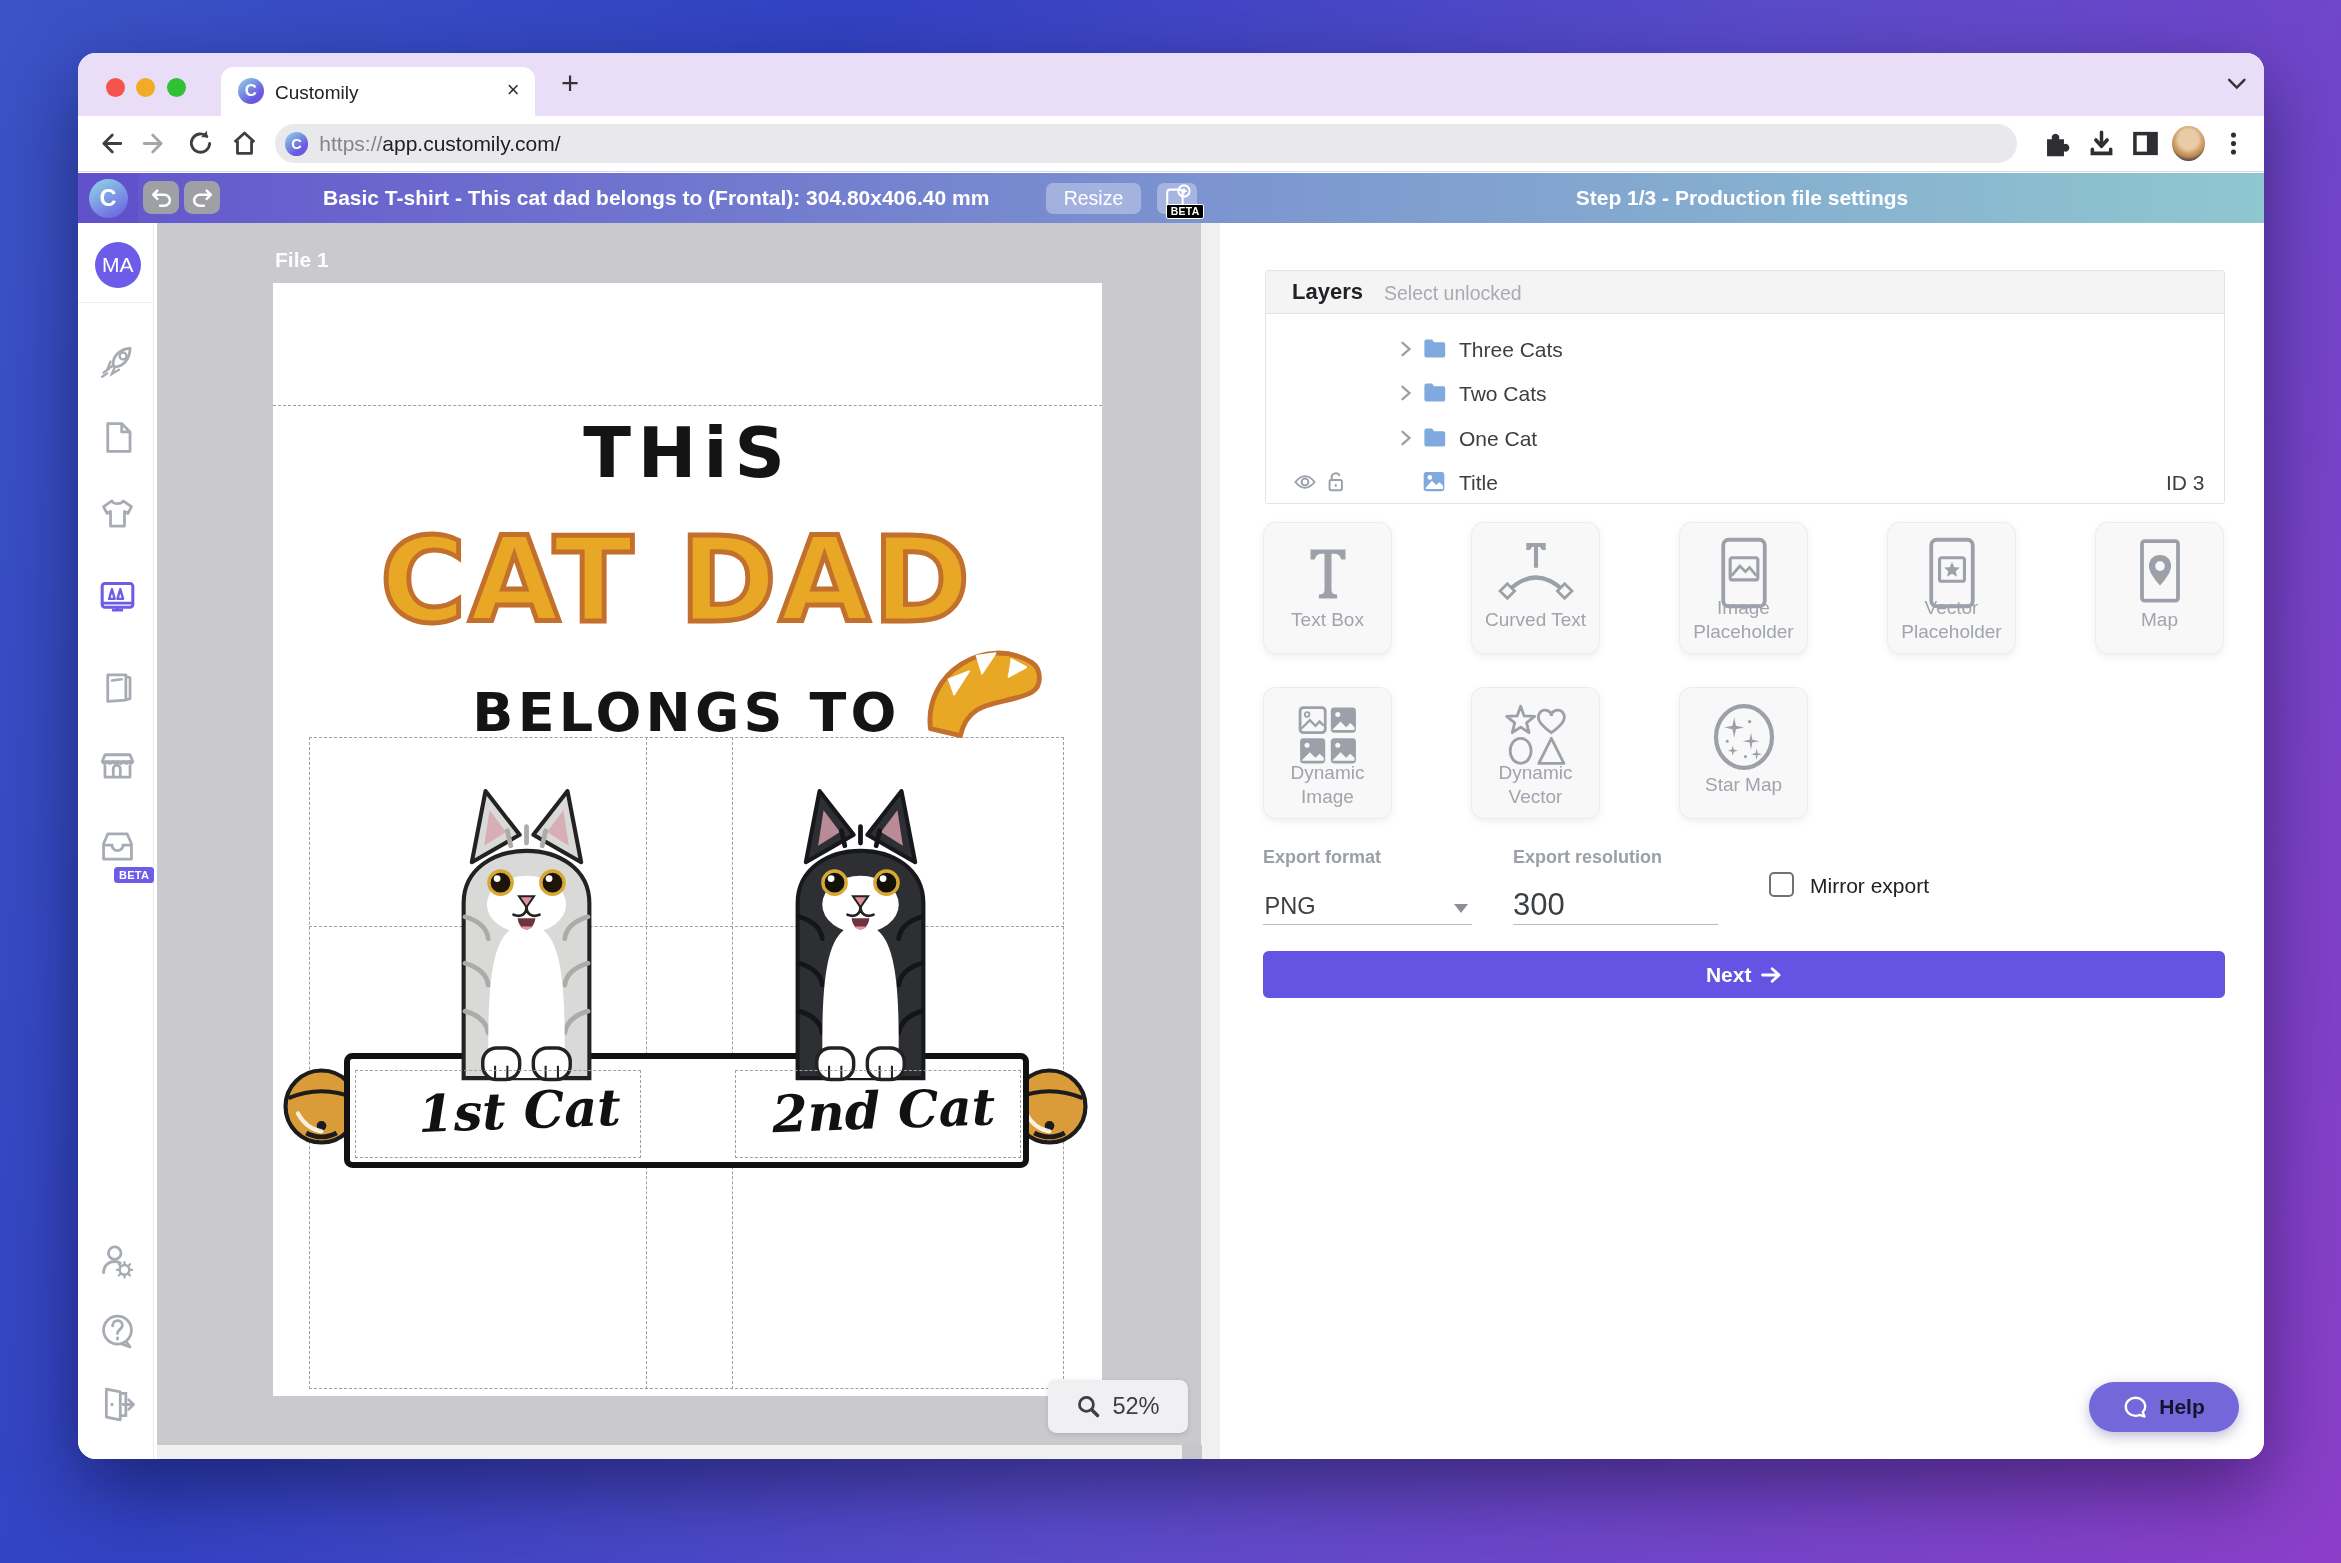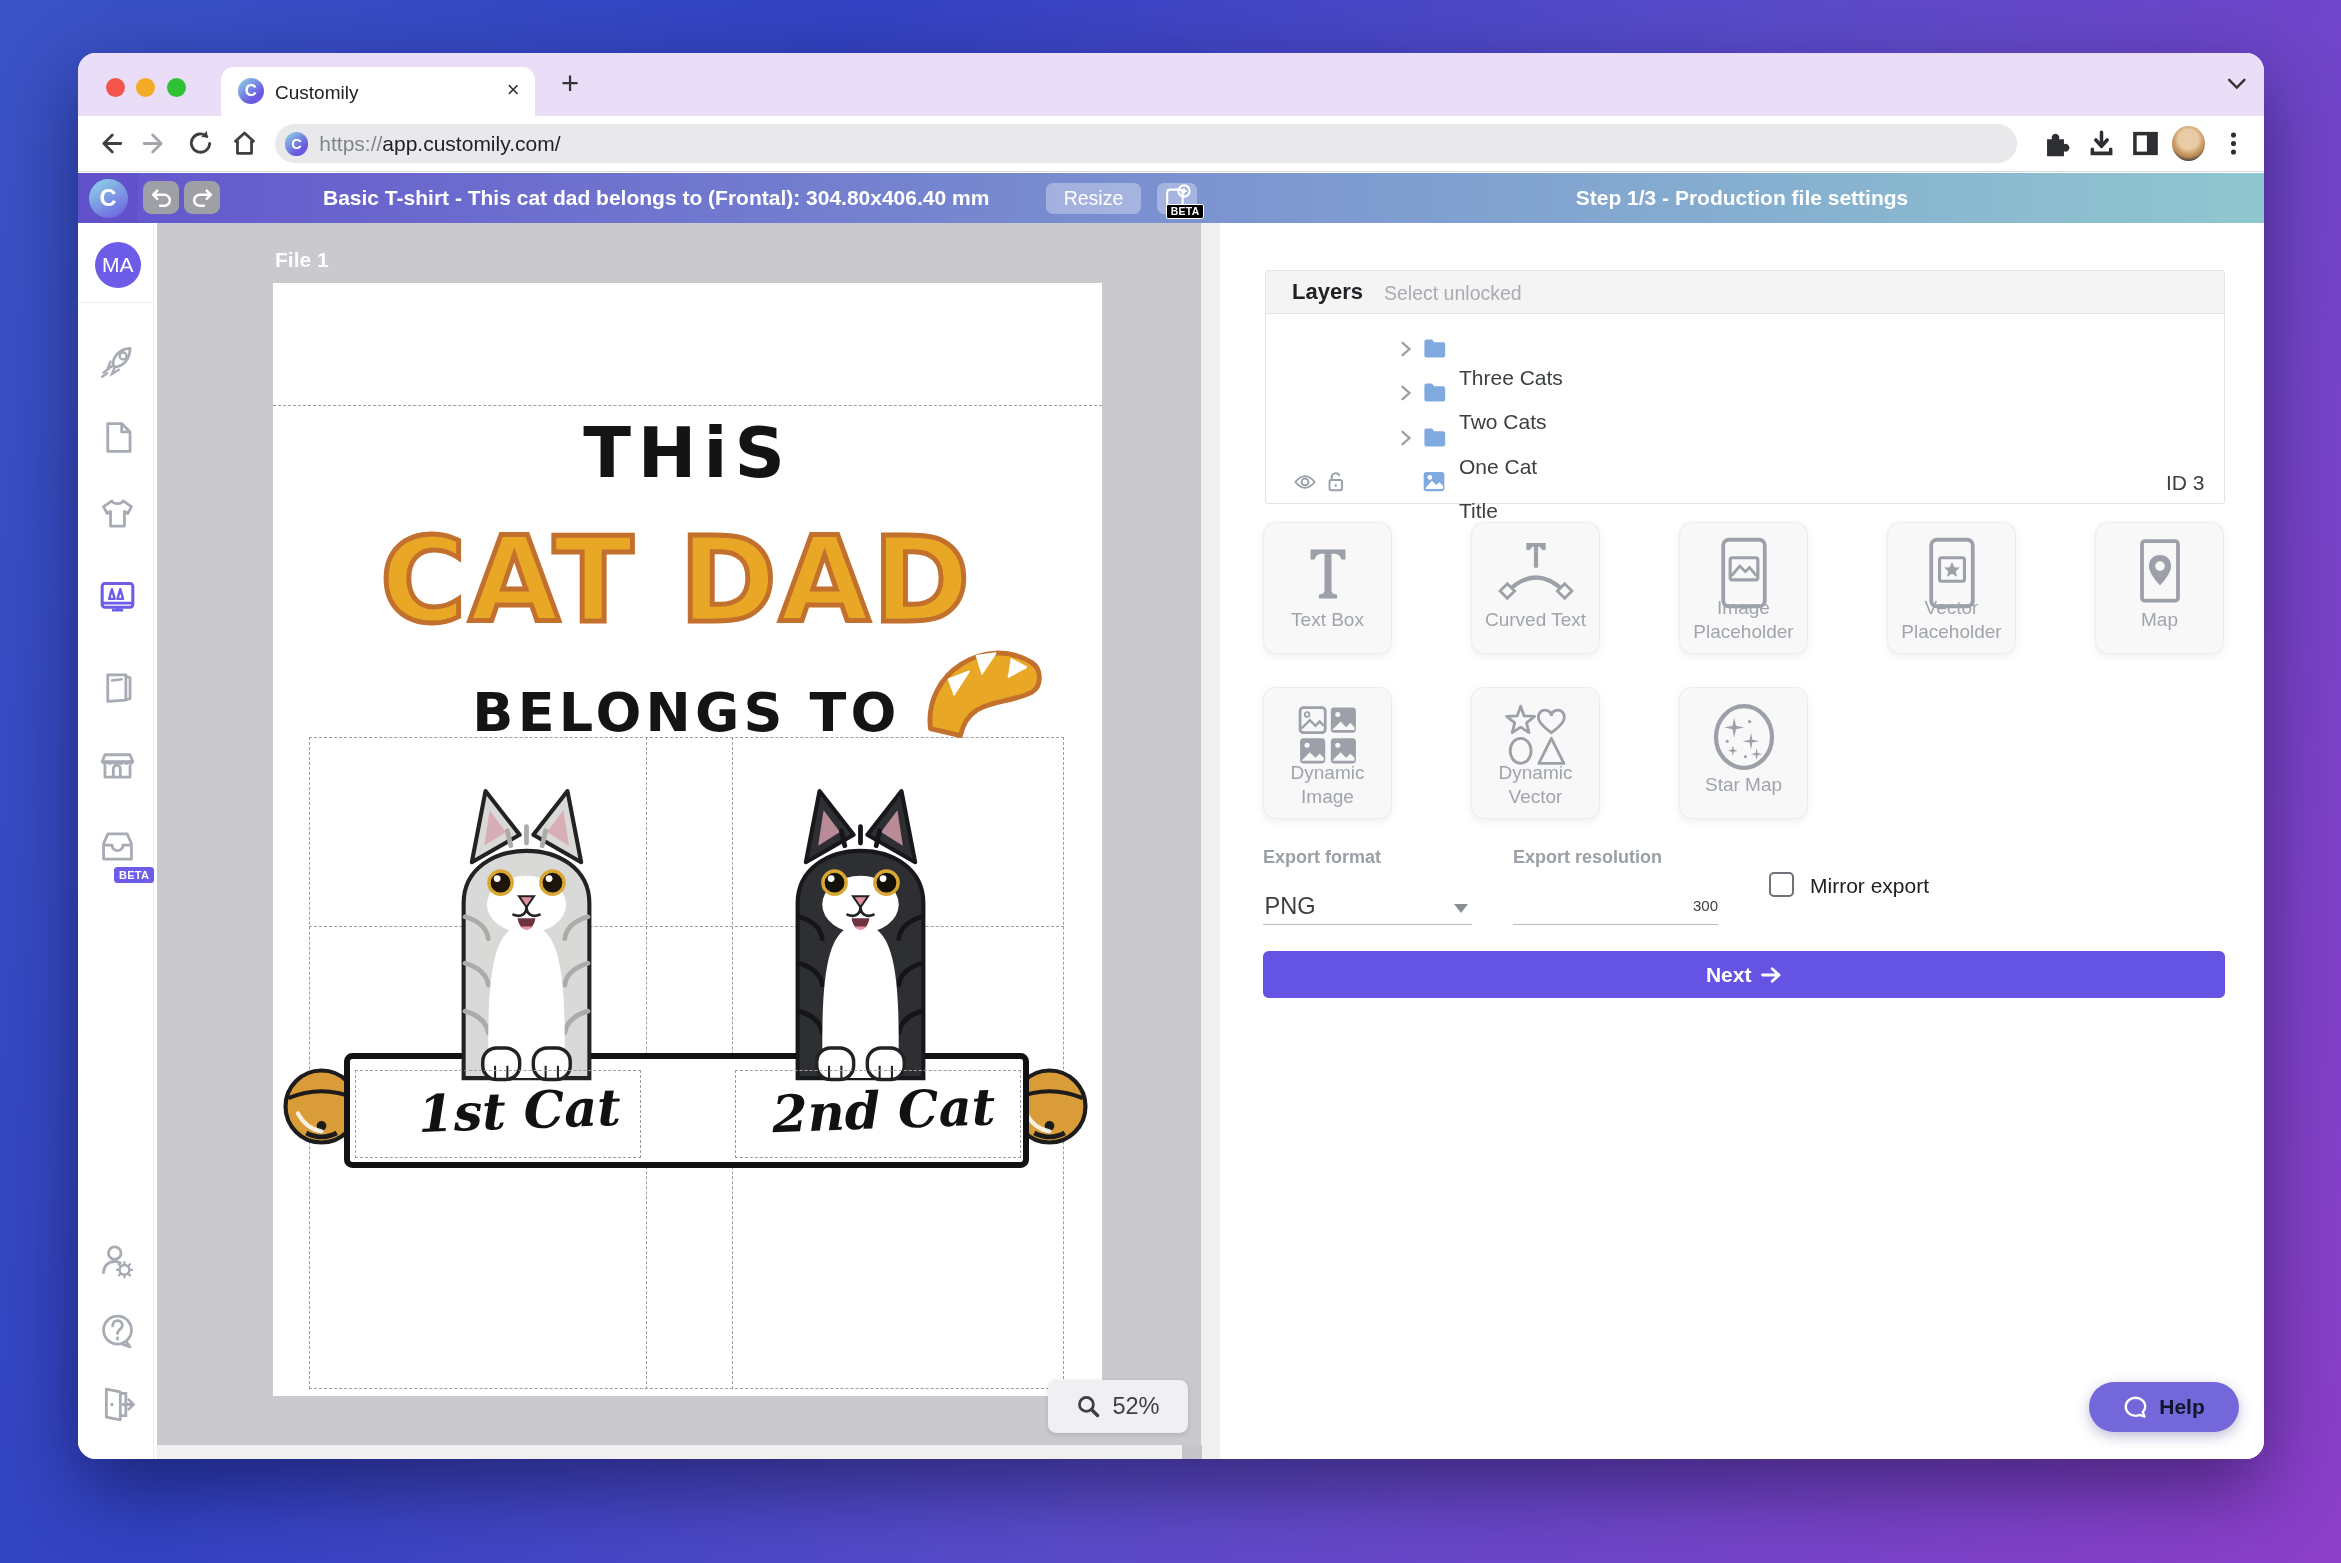--- a/index.html
+++ b/index.html
@@ -91,39 +91,39 @@
   .rightpanel { position:absolute; left:1142px; top:0; width:1044px; height:100%; background:#fff; }
   .layers-card { position:absolute; left:45px; top:47px; width:960px; height:234px;
     border:1.4px solid #e4e4e6; border-radius:2.8px; background:#fff; }
   .layers-head { position:absolute; left:0; top:0; width:100%; height:43px; background:#f4f4f5;
     border-bottom:1.4px solid #e4e4e6; }
   .layers-title { position:absolute; left:26px; top:8.3px; font-size:22px; font-weight:600; color:#202124; }
   .layers-hint { position:absolute; left:118px; top:11px; font-size:19.5px; color:#a8abb2; }
   .lrow { position:absolute; left:0; width:100%; height:45px; }
   .lrow .chev { position:absolute; left:131px; top:12.5px; }
   .lrow .fold { position:absolute; left:157px; top:11px; }
-  .lrow .llabel { position:absolute; left:193px; top:11px; font-size:21px; color:#3c4043;margin-top:28px; }
+  .lrow .llabel { position:absolute; left:193px; top:11px; font-size:21px; color:#3c4043; }
   .lrow .lid { position:absolute; right:19.5px; top:11px; font-size:21px; color:#3c4043; }
   .lrow .eye { position:absolute; left:28px; top:12.5px; }
   .lrow .lock { position:absolute; left:60px; top:11px; }
 
   .toolbtn { position:absolute; width:129px; height:132px; background:#f8f8f9; border:0.7px solid #ececee;
     border-radius:12.5px; box-shadow:0 2.1px 7px rgba(60,60,80,.08); }
   .toolbtn .tic { position:absolute; left:50%; top:14px; transform:translateX(-50%); }
   .toolbtn .tlabel { position:absolute; left:4.2px; right:4.2px; bottom:9.7px; text-align:center;
     font-size:19px; line-height:1.25; color:#a0a4ac; }
   .tb-short .tlabel { bottom:21px; }
 
   .exp-label { position:absolute; font-size:18px; font-weight:bold; color:#9aa0a6; }
   .select-box { position:absolute; width:209px; border-bottom:1.4px solid #b9bcc2; height:39px; }
   .select-val { position:absolute; left:1.4px; top:7px; font-size:23.6px; color:#3c4043; }
   .caret { position:absolute; right:4.2px; top:18px; width:0; height:0;
     border-left:7.6px solid transparent; border-right:7.6px solid transparent; border-top:9.7px solid #8a8f96; }
   .res-input { position:absolute; width:205px; height:39px; border:0; border-bottom:1.4px solid #b9bcc2;
-    font-size:15px; color:#3c4043; background:transparent; font-family:"Liberation Sans",sans-serif;text-align:right; }
+    font-size:31px; color:#3c4043; background:transparent; font-family:"Liberation Sans",sans-serif; }
   .checkbox { position:absolute; width:25px; height:25px; border:2.8px solid #6f7278; border-radius:4.9px; background:#fff; }
   .mirror-label { position:absolute; font-size:21px; color:#202124; }
   .next-btn { position:absolute; left:43px; top:728px; width:962px; height:47px; background:#6554e3;
     border-radius:5.6px; color:#fff; font-size:21px; font-weight:bold;
     display:flex; align-items:center; justify-content:center; gap:9.7px; }
   .help-pill { position:absolute; left:869px; top:1159px; width:150px; height:50px; border-radius:28px;
     background:#7367d9; color:#0f172a; font-size:21px; font-weight:bold;
     display:flex; align-items:center; justify-content:center; gap:11px; box-shadow:0 4.2px 12.5px rgba(40,30,120,.3); }
 </style>
 </head>

